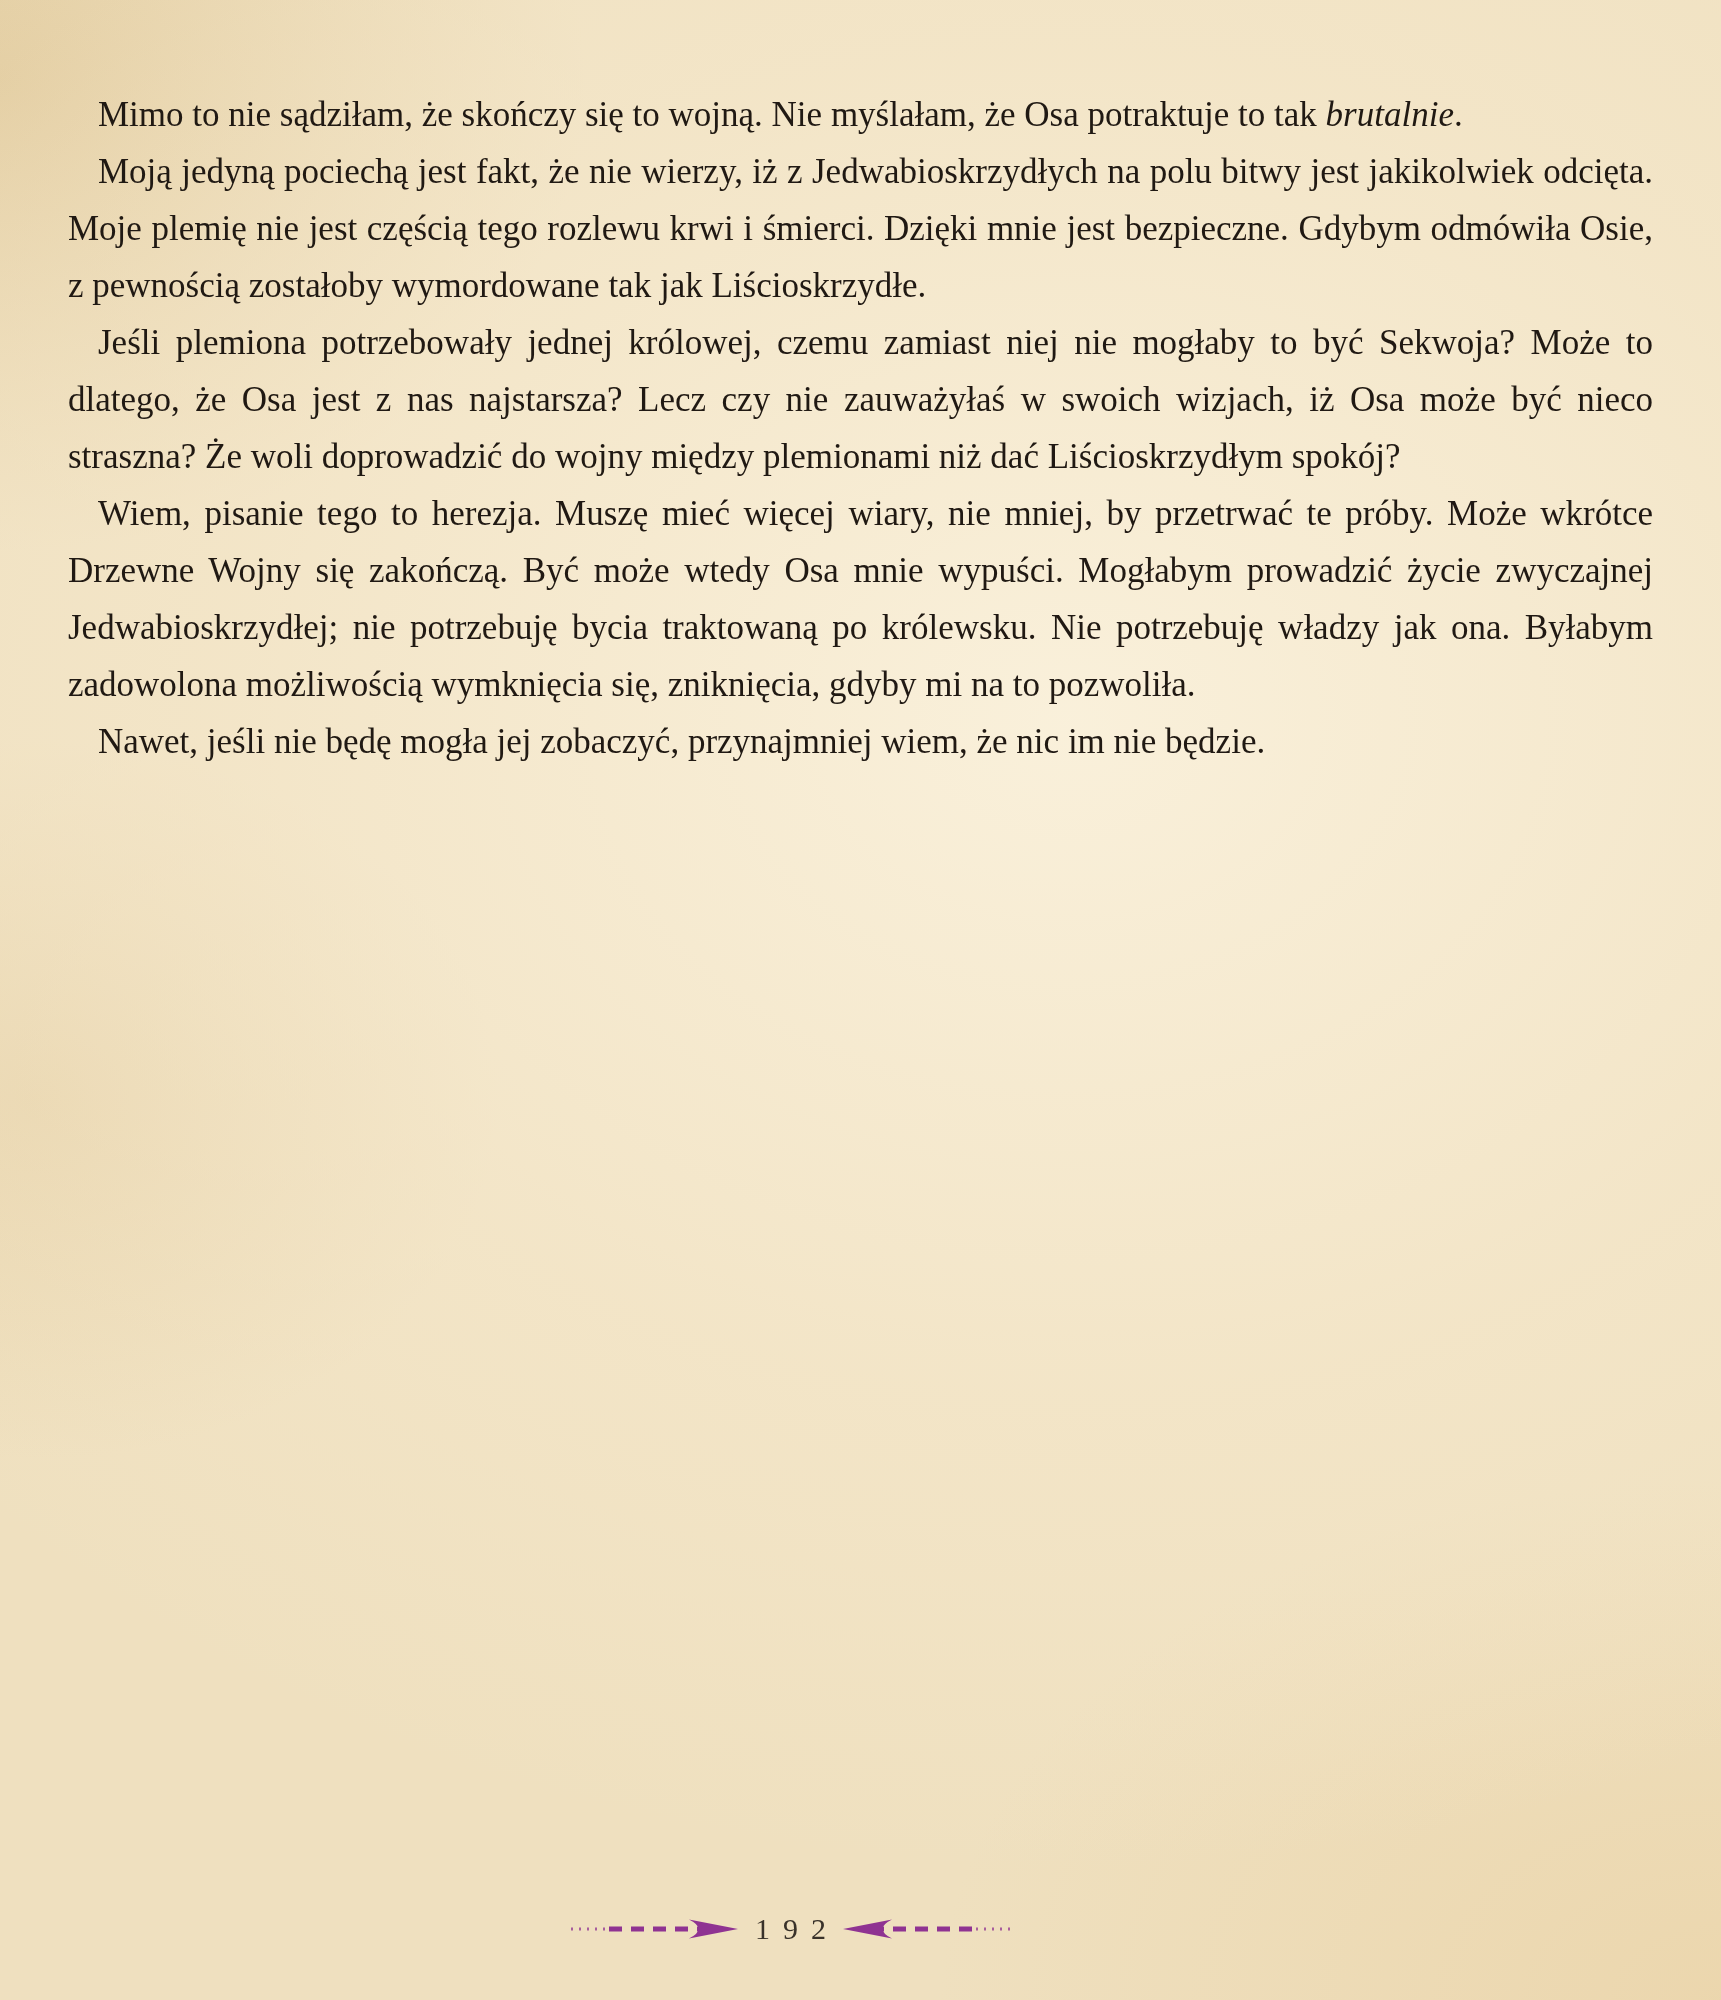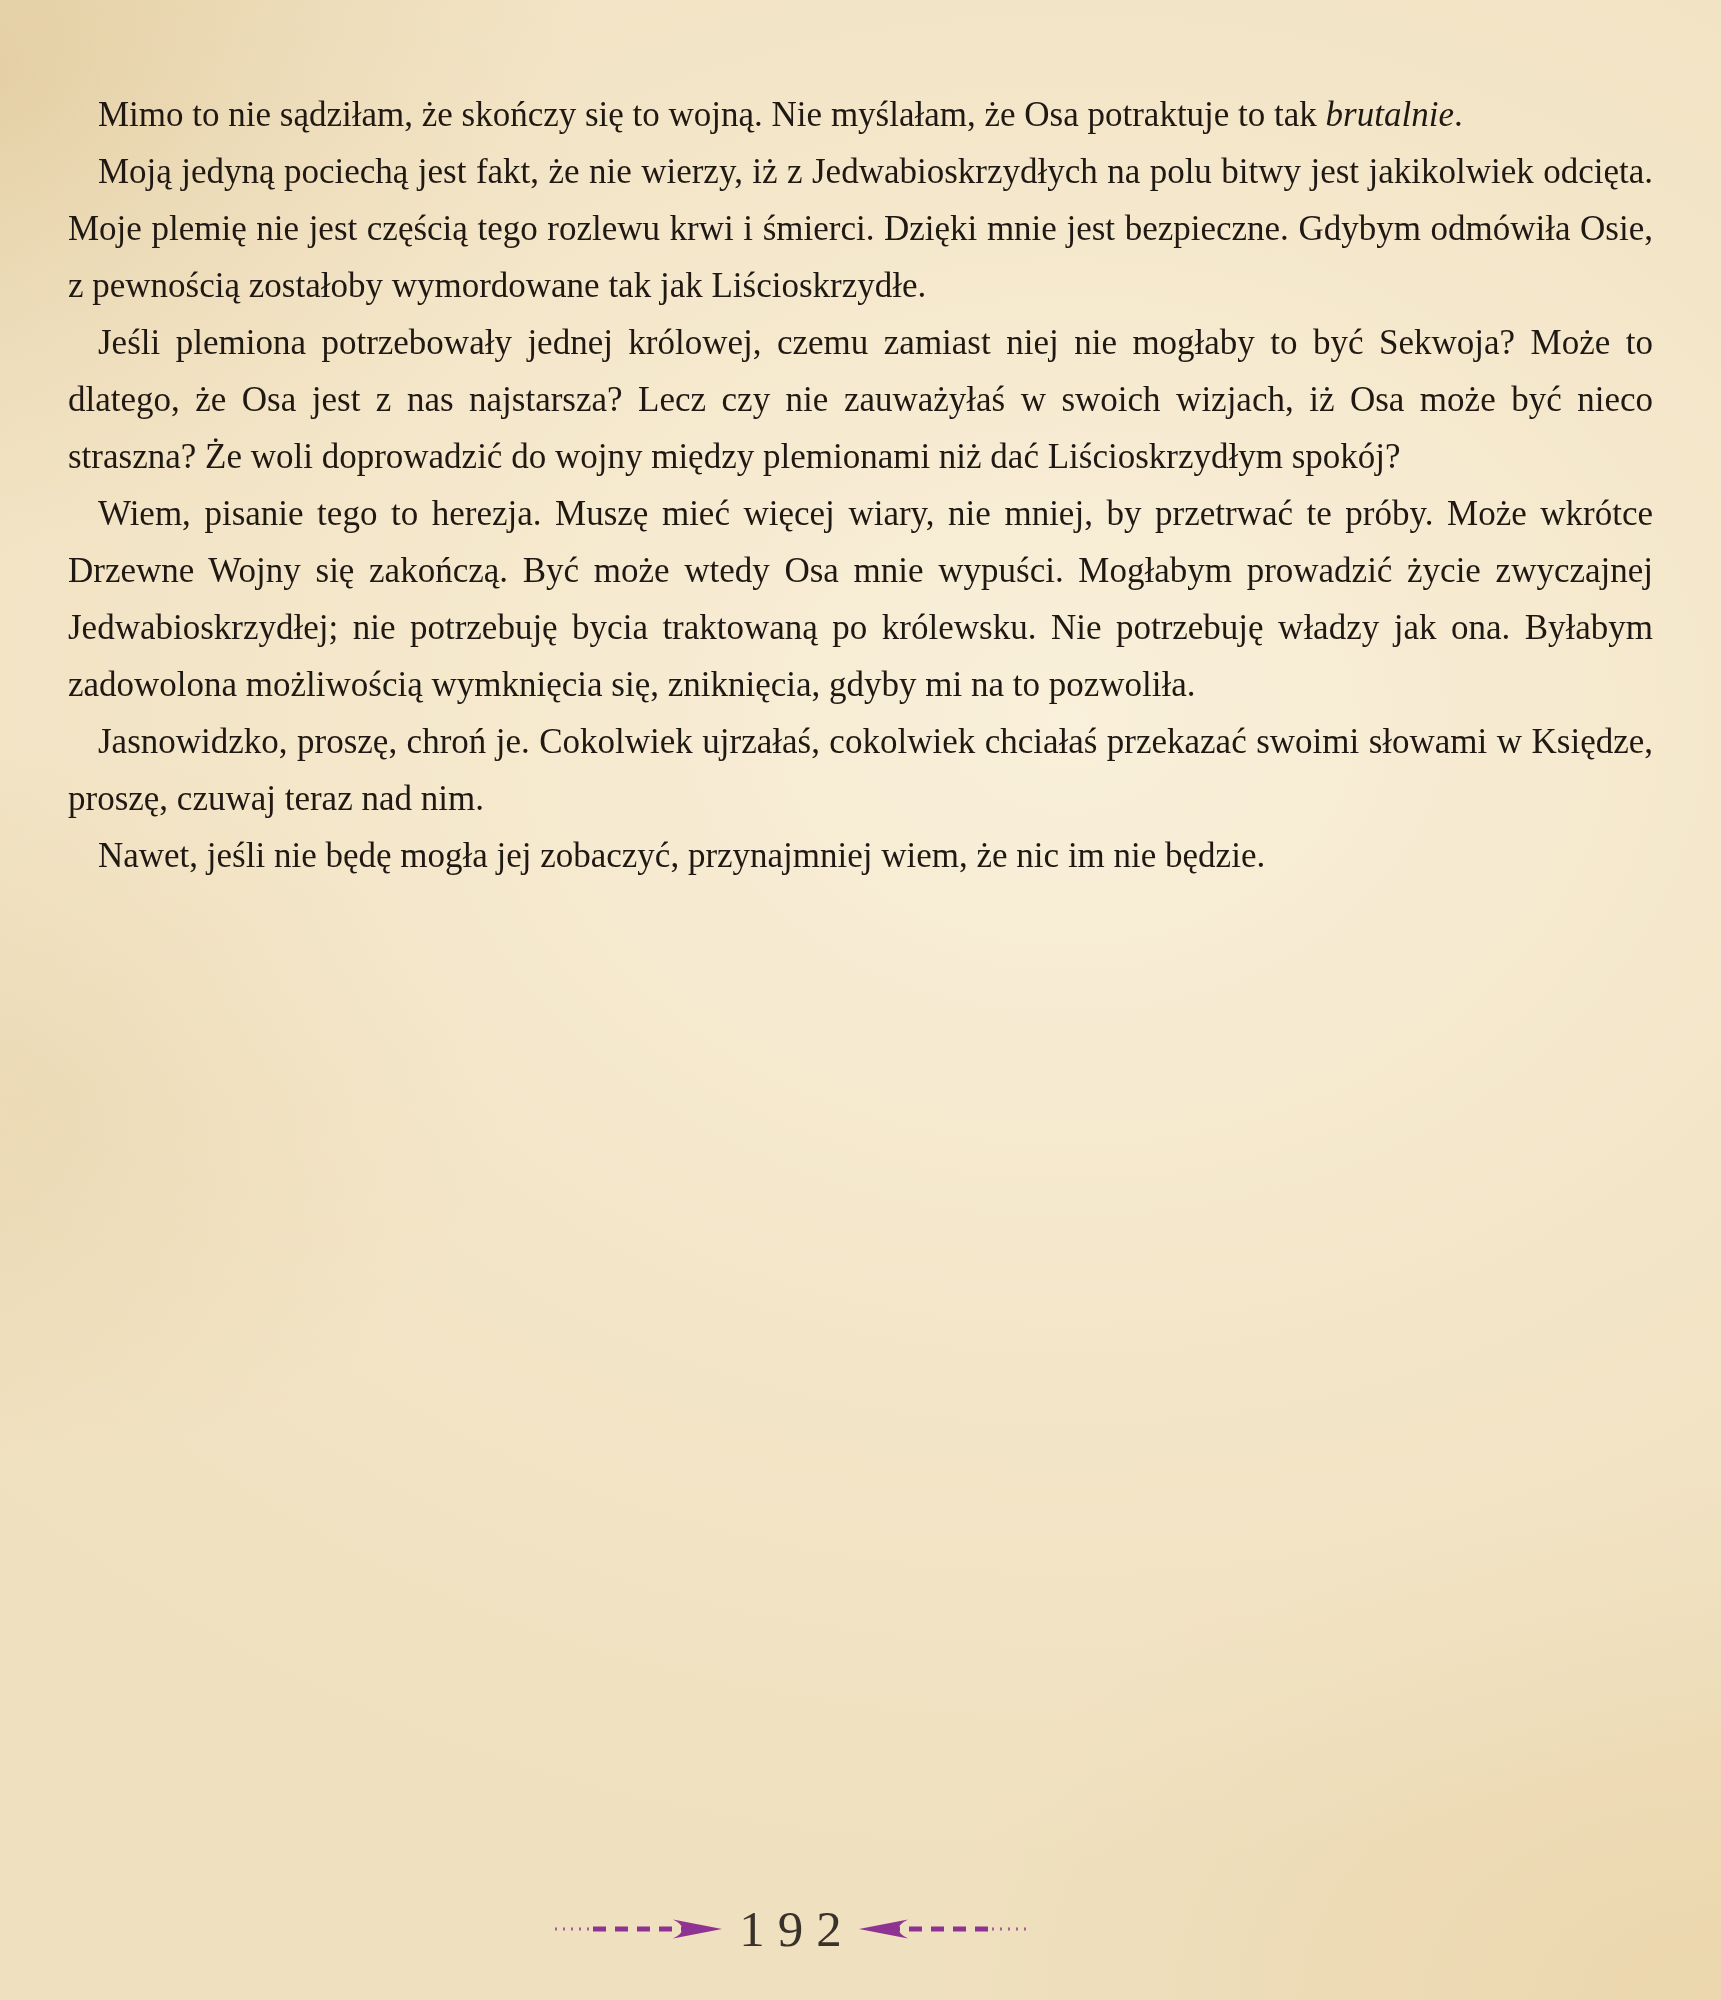--- a/index.html
+++ b/index.html
@@ -42,21 +42,21 @@
     left: 0;
     width: 1721px;
     height: 56px;
     display: flex;
     align-items: center;
     justify-content: center;
     transform: translateX(-70px);
   }
   .pagenum {
     font-family: "Liberation Serif", "DejaVu Serif", serif;
-    font-size: 51px;
+    font-size: 30px;
     color: var(--ink, #352e26);
     letter-spacing: 13px;
     margin-left: 16px;
     margin-right: 3px;
     white-space: nowrap;
   }
   .orn {
     display: inline-block;
     width: 170px;
     height: 22px;
@@ -68,21 +68,20 @@
   .orn-right { transform: scaleX(-1); }
 </style>
 </head>
 <body style="--paper-base: #efe0bf; --ink: #201913; --orn: #8f3392;">
 
 <div class="text-block">
     <p><span>Mimo to nie sądziłam, że skończy się to wojną. Nie myślałam, że Osa potraktuje to tak </span><em>brutalnie</em><span>.</span></p>
     <p><span>Moją jedyną pociechą jest fakt, że nie wierzy, iż z Jedwabioskrzydłych na polu bitwy jest jakikolwiek odcięta. Moje plemię nie jest częścią tego rozlewu krwi i śmierci. Dzięki mnie jest bezpieczne. Gdybym odmówiła Osie, z pewnością zostałoby wymordowane tak jak Liścioskrzydłe.</span></p>
     <p><span>Jeśli plemiona potrzebowały jednej królowej, czemu zamiast niej nie mogłaby to być Sekwoja? Może to dlatego, że Osa jest z nas najstarsza? Lecz czy nie zauważyłaś w swoich wizjach, iż Osa może być nieco straszna? Że woli doprowadzić do wojny między plemionami niż dać Liścioskrzydłym spokój?</span></p>
     <p><span>Wiem, pisanie tego to herezja. Muszę mieć więcej wiary, nie mniej, by przetrwać te próby. Może wkrótce Drzewne Wojny się zakończą. Być może wtedy Osa mnie wypuści. Mogłabym prowadzić życie zwyczajnej Jedwabioskrzydłej; nie potrzebuję bycia traktowaną po królewsku. Nie potrzebuję władzy jak ona. Byłabym zadowolona możliwością wymknięcia się, zniknięcia, gdyby mi na to pozwoliła.</span></p>
-    <p><span>Jasnowidzko, proszę, chroń je. Cokolwiek ujrzałaś, cokolwiek chciałaś przekazać swoimi słowami w Księdze, proszę, czuwaj teraz nad nim.</span></p>
     <p><span>Nawet, jeśli nie będę mogła jej zobaczyć, przynajmniej wiem, że nic im nie będzie.</span></p>
   </div>
 
 <div class="footer">
   <span class="orn orn-left">
     <svg width="170" height="22" viewBox="0 0 170 22" xmlns="http://www.w3.org/2000/svg">
       <line class="dots" x1="2" y1="11" x2="38" y2="11" stroke-width="3" stroke-dasharray="2 6"></line>
       <line class="dash" x1="40" y1="11" x2="131" y2="11" stroke-width="5" stroke-dasharray="13 9"></line>
       <path class="arrow" d="M169 11 L120 1.5 Q139 11 120 20.5 Z"></path>
     </svg>

